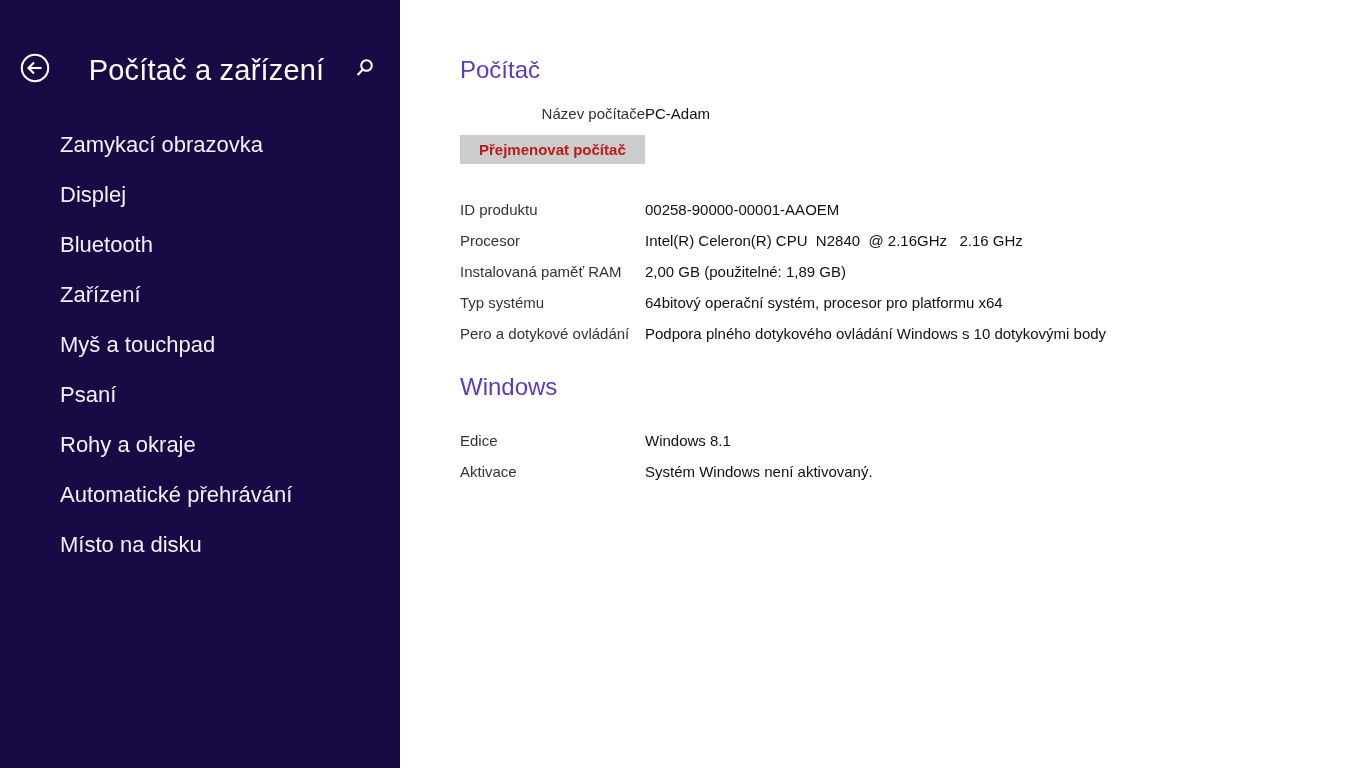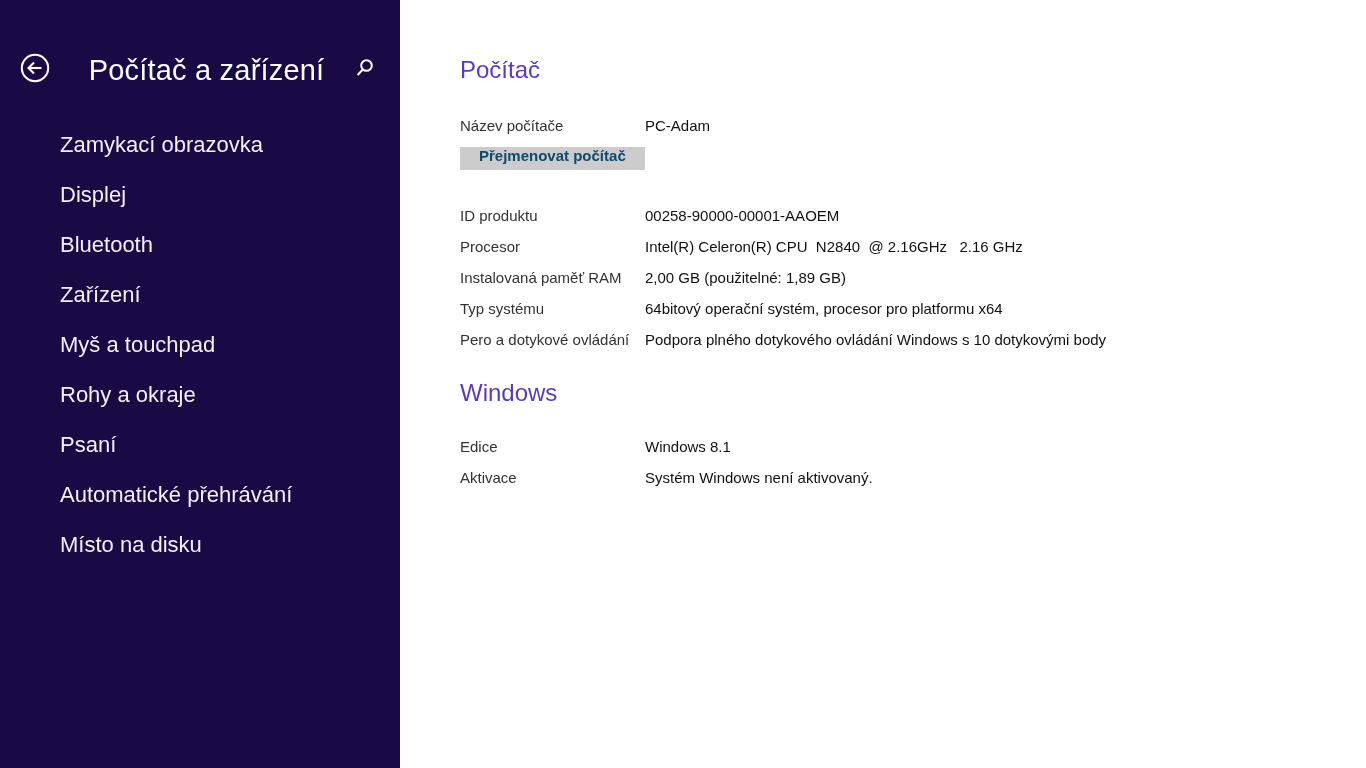--- a/index.html
+++ b/index.html
@@ -94,31 +94,31 @@
   }
   .row-label {
     width: 185px;
     flex-shrink: 0;
     color: #333333;
   }
   .row-value {
     color: #111111;
     white-space: pre-wrap;
   }
-  .name-row { margin-top: 28px; margin-bottom: 0; }
+  .name-row { margin-top: 16px; margin-bottom: 0; text-align: right; }
   .rename-button {
     display: inline-block;
     margin-top: 12px;
     background: #cccccc;
     border: none;
-    color: #0c4a6e;
+    color: #b91c1c;
     font-family: "Liberation Sans", sans-serif;
     font-size: 15px;
     font-weight: bold;
-    padding: 0 19px 6px 19px;
+    padding: 6px 19px 6px 19px;
     cursor: pointer;
   }
   .rows-block { margin-top: 36px; }
   .rows-block-windows { margin-top: 26px; }
 </style>
 </head>
 <body>
 
 <div class="sidebar">
   <div class="sidebar-header">
@@ -152,24 +152,24 @@
     <div class="nav-item">
         <span>Bluetooth</span>
       </div>
     <div class="nav-item">
         <span>Zařízení</span>
       </div>
     <div class="nav-item">
         <span>Myš a touchpad</span>
       </div>
     <div class="nav-item">
+        <span>Psaní</span>
+      </div>
+    <div class="nav-item">
         <span>Rohy a okraje</span>
-      </div>
-    <div class="nav-item">
-        <span>Psaní</span>
       </div>
     <div class="nav-item">
         <span>Automatické přehrávání</span>
       </div>
     <div class="nav-item">
         <span>Místo na disku</span>
       </div>
   </div>
 </div>
 

